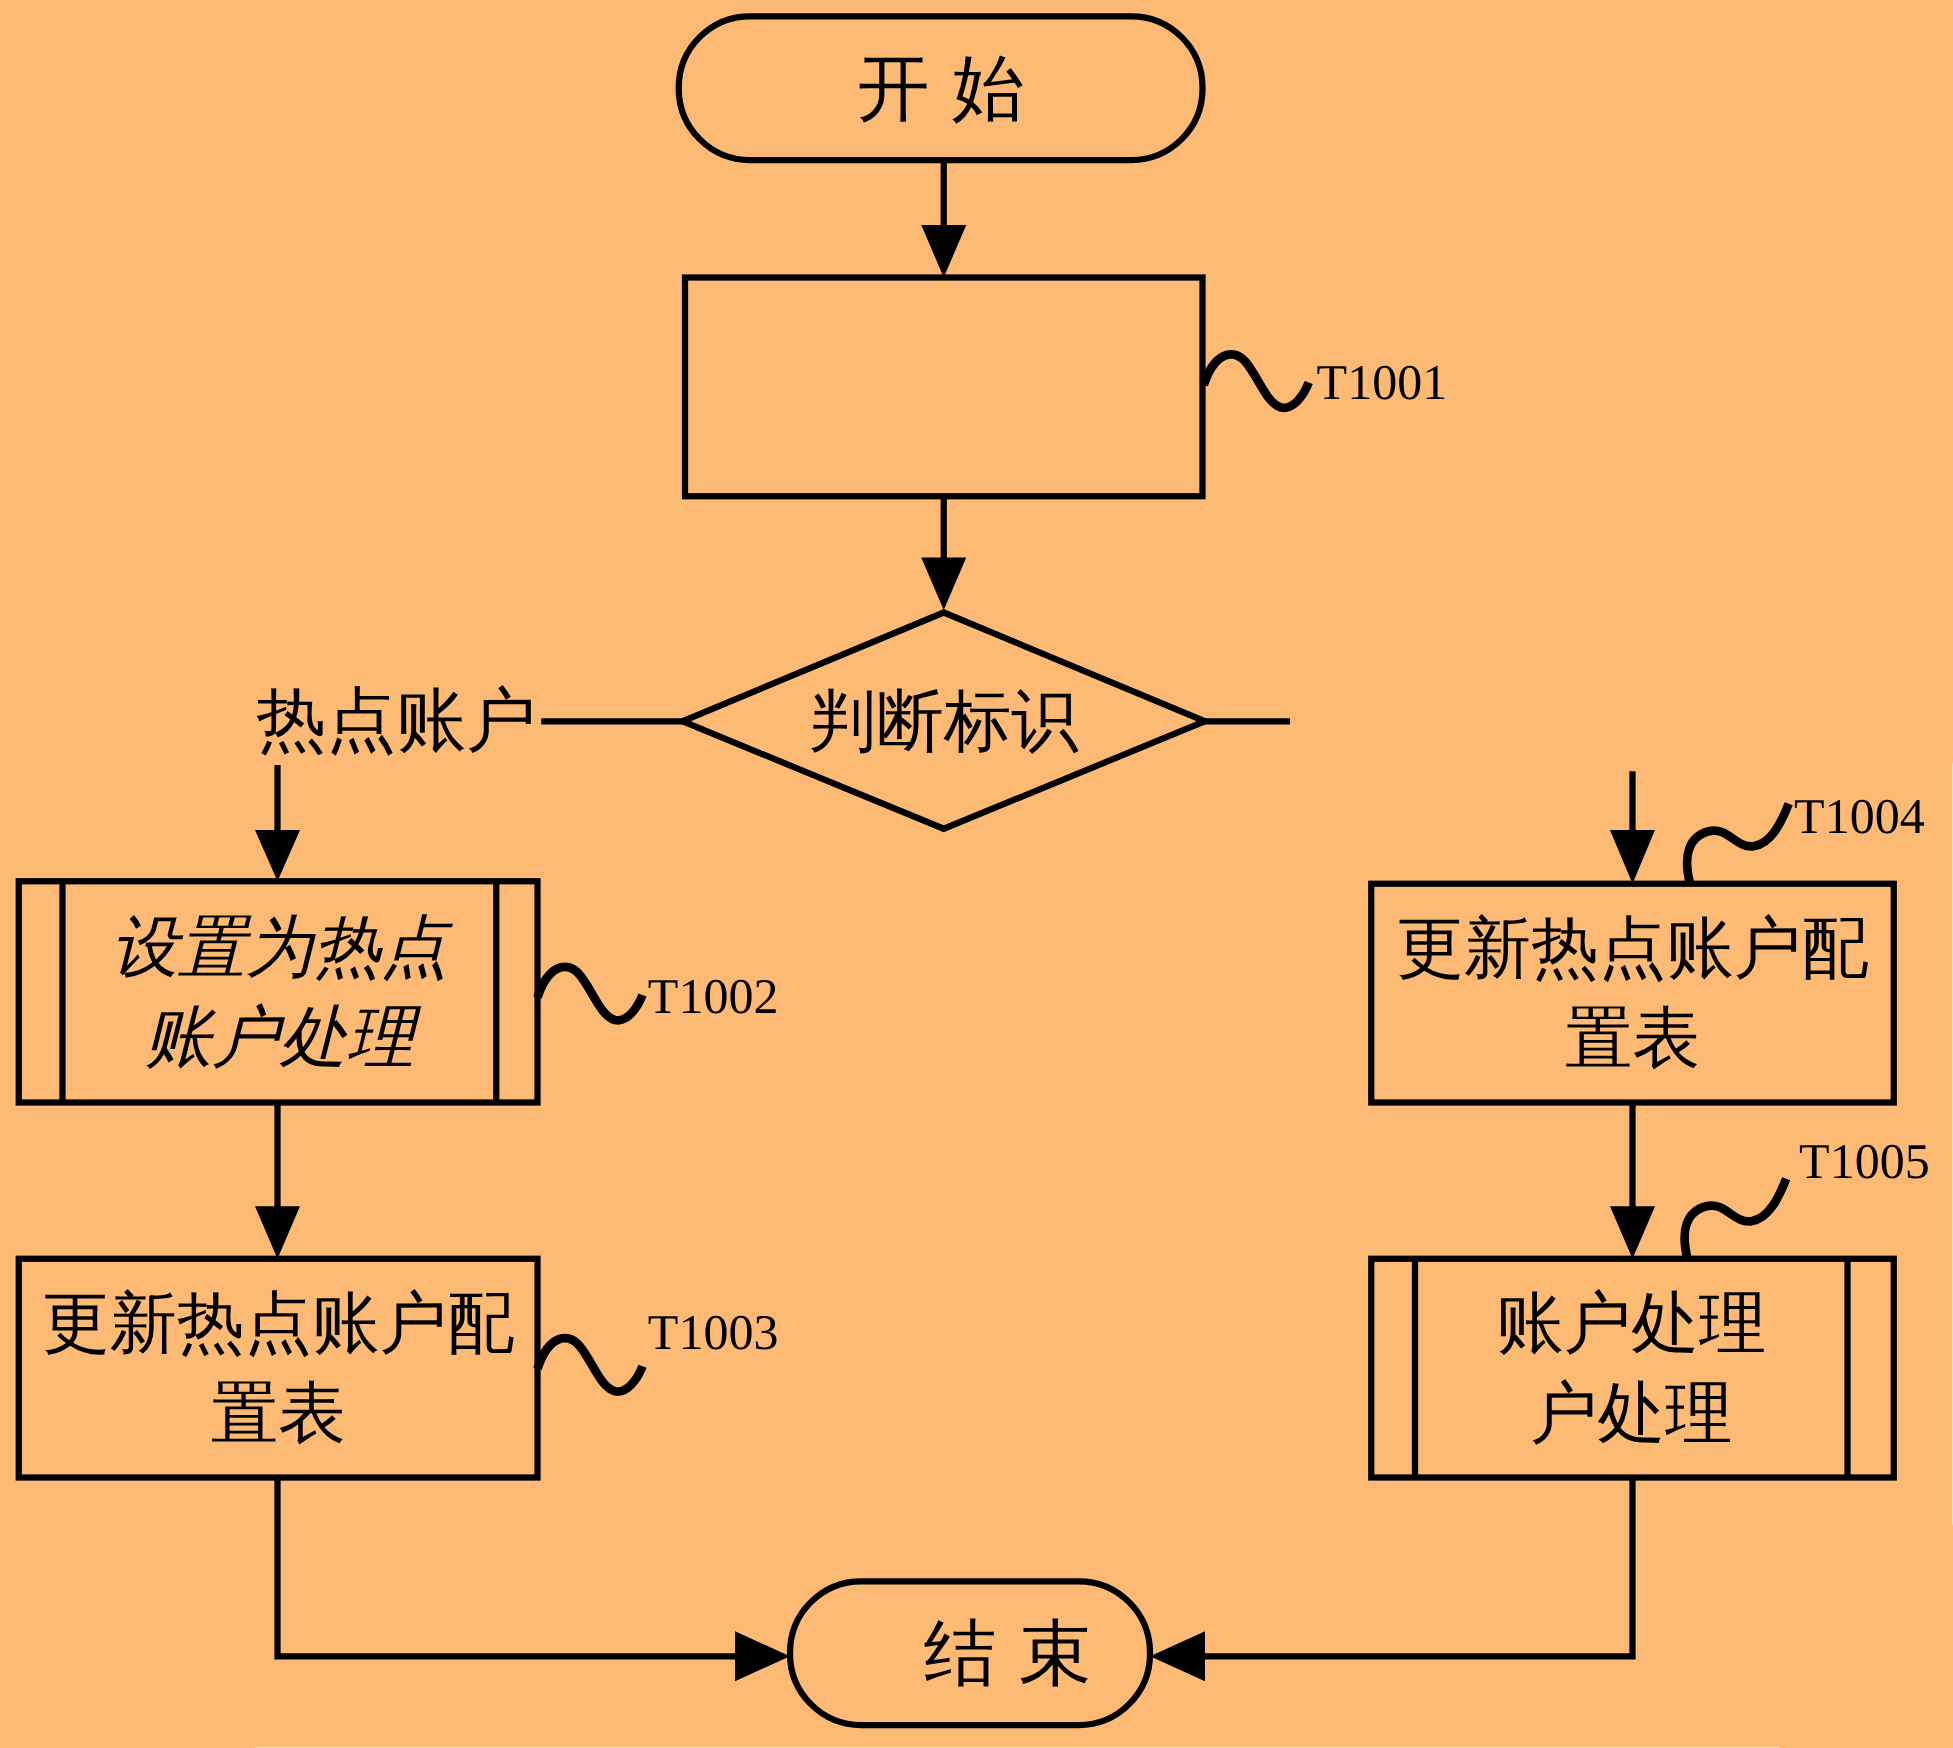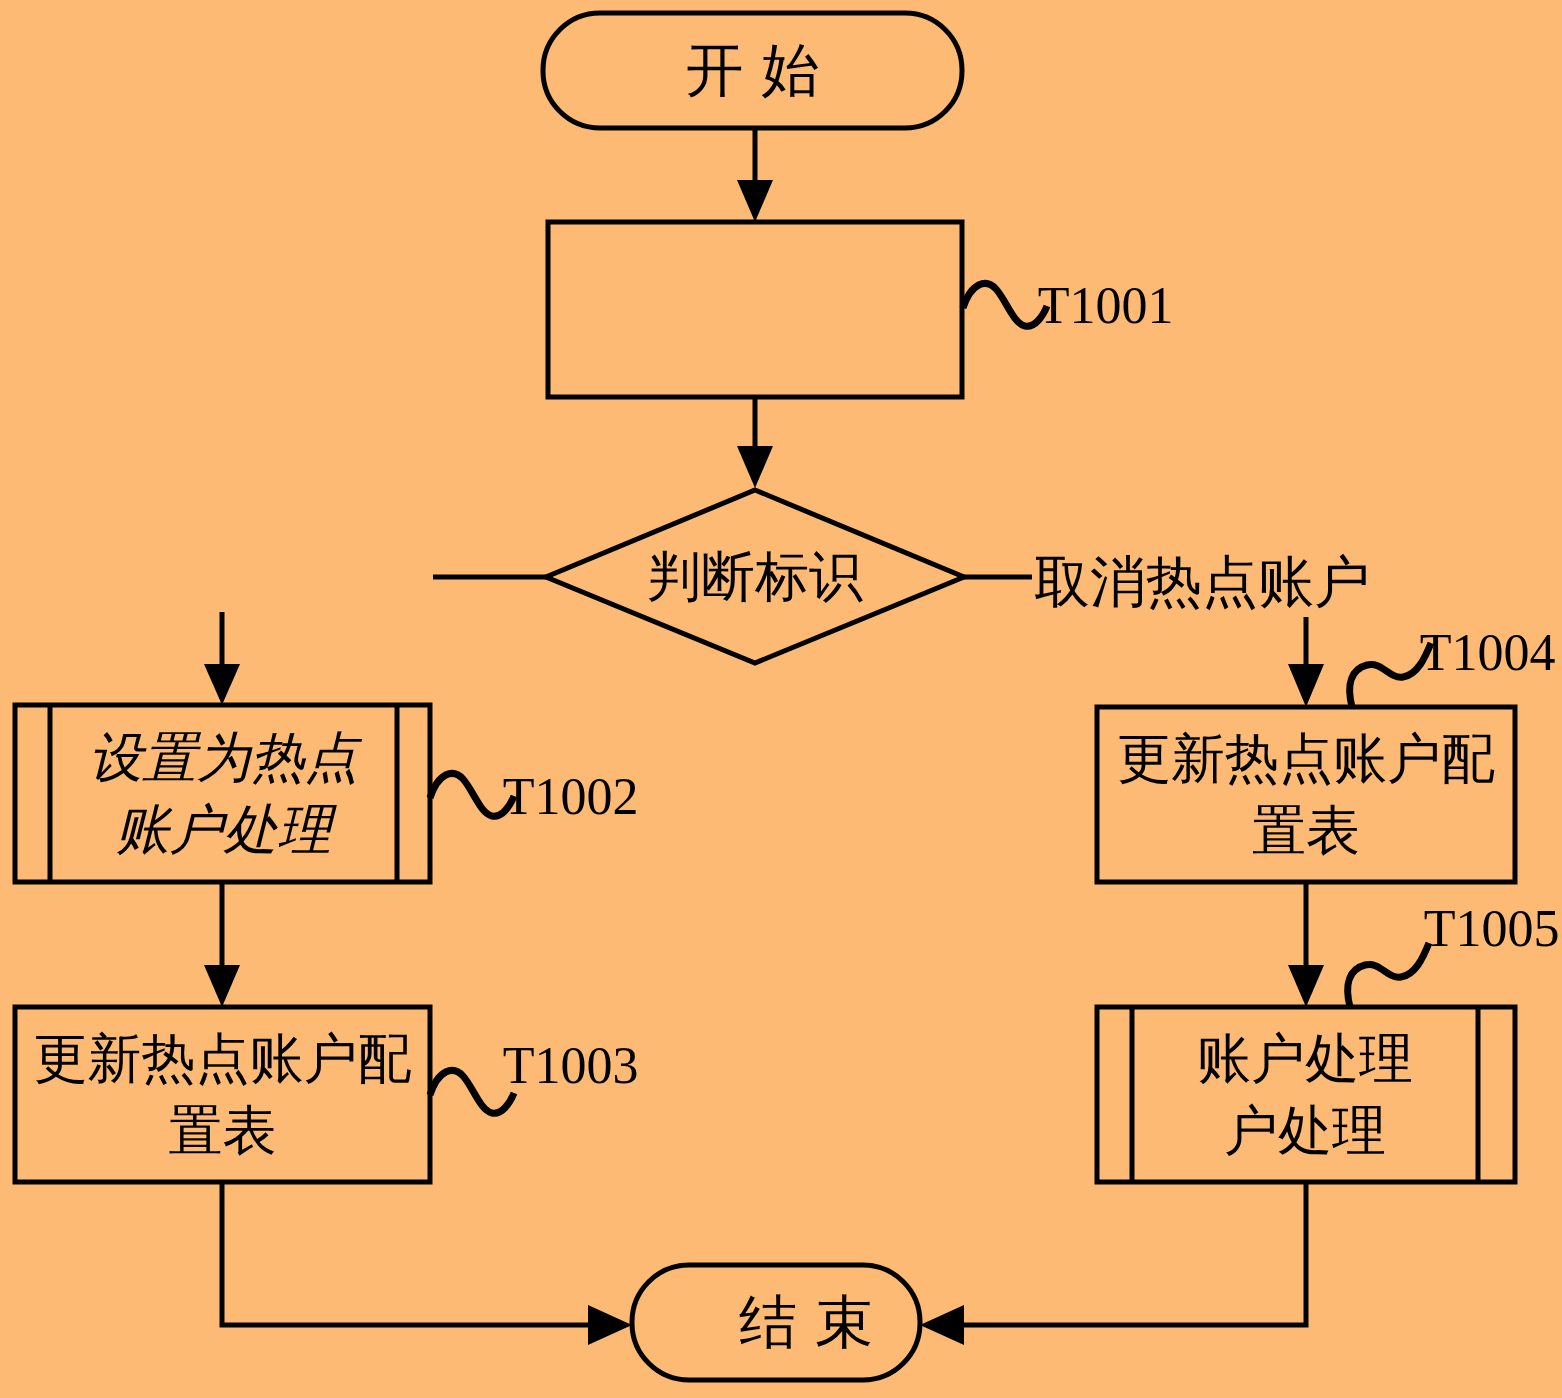--- a/index.html
+++ b/index.html
@@ -18,21 +18,21 @@
     display: flex;
     align-items: center;
     justify-content: center;
     text-align: center;
     white-space: pre-line;
     color: #000000;
   }
   .node-label { font-size: 54px; line-height: 72px; }
   .terminator-label { font-size: 58px; line-height: 58px; letter-spacing: 18px; text-indent: 18px; }
   .branch-label { font-size: 56px; line-height: 60px; }
-  .ref-label { font-size: 52px; line-height: 46px; font-family: "Liberation Serif", "DejaVu Serif", serif; }
+  .ref-label { font-size: 40px; line-height: 46px; font-family: "Liberation Serif", "DejaVu Serif", serif; }
 </style>
 </head>
 <body>
 
 <div id="canvas">
 
   <svg id="wires" width="1562" height="1398" viewBox="0 0 1562 1398">
 
     <rect x="543" y="13" width="419" height="115" rx="57" ry="57" fill="none" stroke="#000" stroke-width="5"></rect>
 
@@ -87,22 +87,22 @@
     <path d="M 430 1095 C 438 1070, 453 1065, 463 1076 C 473 1087, 480 1110, 492 1113 C 502 1115, 510 1103, 514 1093" fill="none" stroke="#000" stroke-width="7"></path>
     <path d="M 1352 707 C 1346 683, 1352 669, 1367 665 C 1382 661, 1389 679, 1403 677 C 1417 675, 1425 658, 1431 643" fill="none" stroke="#000" stroke-width="7"></path>
     <path d="M 1350 1007 C 1344 983, 1350 969, 1365 965 C 1380 961, 1387 979, 1401 977 C 1415 975, 1423 958, 1429 943" fill="none" stroke="#000" stroke-width="7"></path>
   </svg>
 
   <div class="txt terminator-label" style="left:543px; top:13px;  width:419px; height:115px;">开始</div>
 
 
   <div class="txt node-label" style="left:546px; top:490px; width:418px; height:173px;">判断标识</div>
 
+  <div class="txt branch-label" style="left:197px; top:543px; width:240px; height:67px;">热点账户</div>
 
-  <div class="txt branch-label" style="left:1032px; top:548px; width:340px; height:67px;">取消热点账户</div>
 
   <div class="txt node-label" style="left:50px; top:705px; width:347px; height:177px;font-style:italic;">设置为热点
 账户处理</div>
 
   <div class="txt node-label" style="left:15px; top:1007px; width:415px; height:175px;">更新热点账户配
 置表</div>
 
   <div class="txt node-label" style="left:1097px; top:707px; width:418px; height:175px;">更新热点账户配
 置表</div>
 

